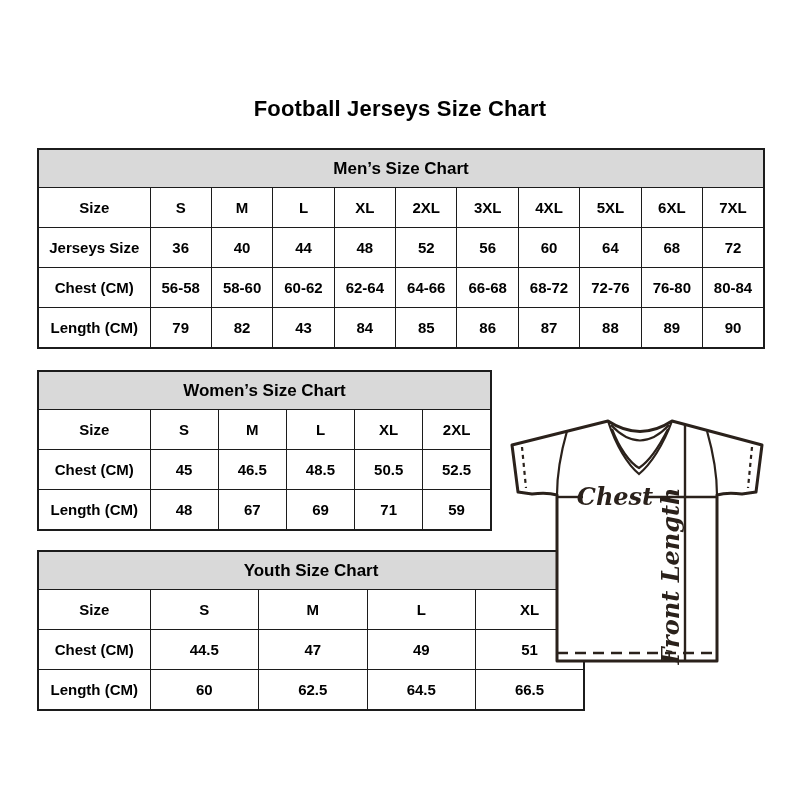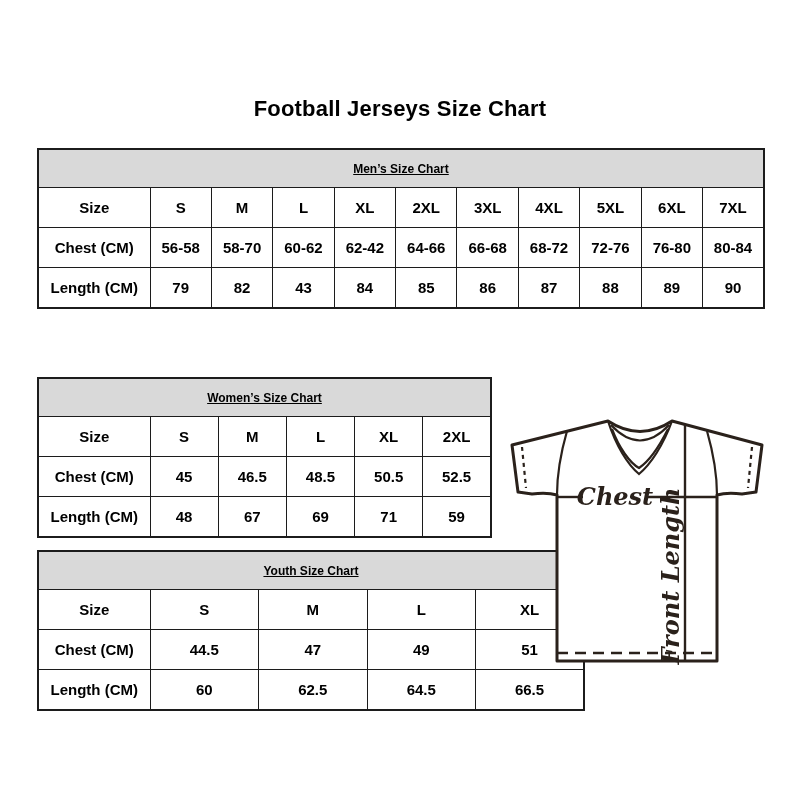--- a/index.html
+++ b/index.html
@@ -20,25 +20,25 @@
   .size-table{
     position:absolute;border-collapse:collapse;table-layout:fixed;
     background:#ffffff;border:2px solid var(--border);
   }
   .size-table th,.size-table td{
     border:1.5px solid var(--border);
     font-weight:bold;text-align:center;vertical-align:middle;
     color:var(--text);padding:0;
     font-family:"Liberation Sans",sans-serif;
   }
-  .tbl-title{height:37px;background:var(--header-bg);font-size:12px;text-decoration:underline;}
+  .tbl-title{height:37px;background:var(--header-bg);font-size:17px;}
   .size-table .row-label,.size-table td{height:39px;font-size:15px;}
   .label-col{width:112px;}
   #men{left:37px;top:148px;width:728px;}
-  #women{left:37px;top:370px;width:455px;margin-top:7px;}
+  #women{left:37px;top:370px;width:455px;}
   #youth{left:37px;top:550px;width:548px;}
   .jersey{position:absolute;left:505px;top:416px;width:262px;height:250px;text-align:right;}
   .jersey svg{display:block;}
   .outline{fill:#ffffff;stroke:var(--stroke);stroke-width:3;stroke-linejoin:round;}
   .detail{fill:none;stroke:var(--stroke);stroke-width:2.4;stroke-linecap:butt;}
   .thin{stroke-width:2.2;}
   .dashed-small{stroke-dasharray:4 4;stroke-width:2.2;}
   .dashed-big{stroke-dasharray:11 7;}
   .measure-label{
     fill:var(--stroke);
@@ -80,25 +80,38 @@
           <td>L</td>
           <td>XL</td>
           <td>2XL</td>
           <td>3XL</td>
           <td>4XL</td>
           <td>5XL</td>
           <td>6XL</td>
           <td>7XL</td>
         </tr>
         <tr>
+          <th class="row-label">Jerseys Size</th>
+          <td>36</td>
+          <td>40</td>
+          <td>44</td>
+          <td>48</td>
+          <td>52</td>
+          <td>56</td>
+          <td>60</td>
+          <td>64</td>
+          <td>68</td>
+          <td>72</td>
+        </tr>
+        <tr>
           <th class="row-label">Chest (CM)</th>
           <td>56-58</td>
-          <td>58-70</td>
+          <td>58-60</td>
           <td>60-62</td>
-          <td>62-42</td>
+          <td>62-64</td>
           <td>64-66</td>
           <td>66-68</td>
           <td>68-72</td>
           <td>72-76</td>
           <td>76-80</td>
           <td>80-84</td>
         </tr>
         <tr>
           <th class="row-label">Length (CM)</th>
           <td>79</td>

